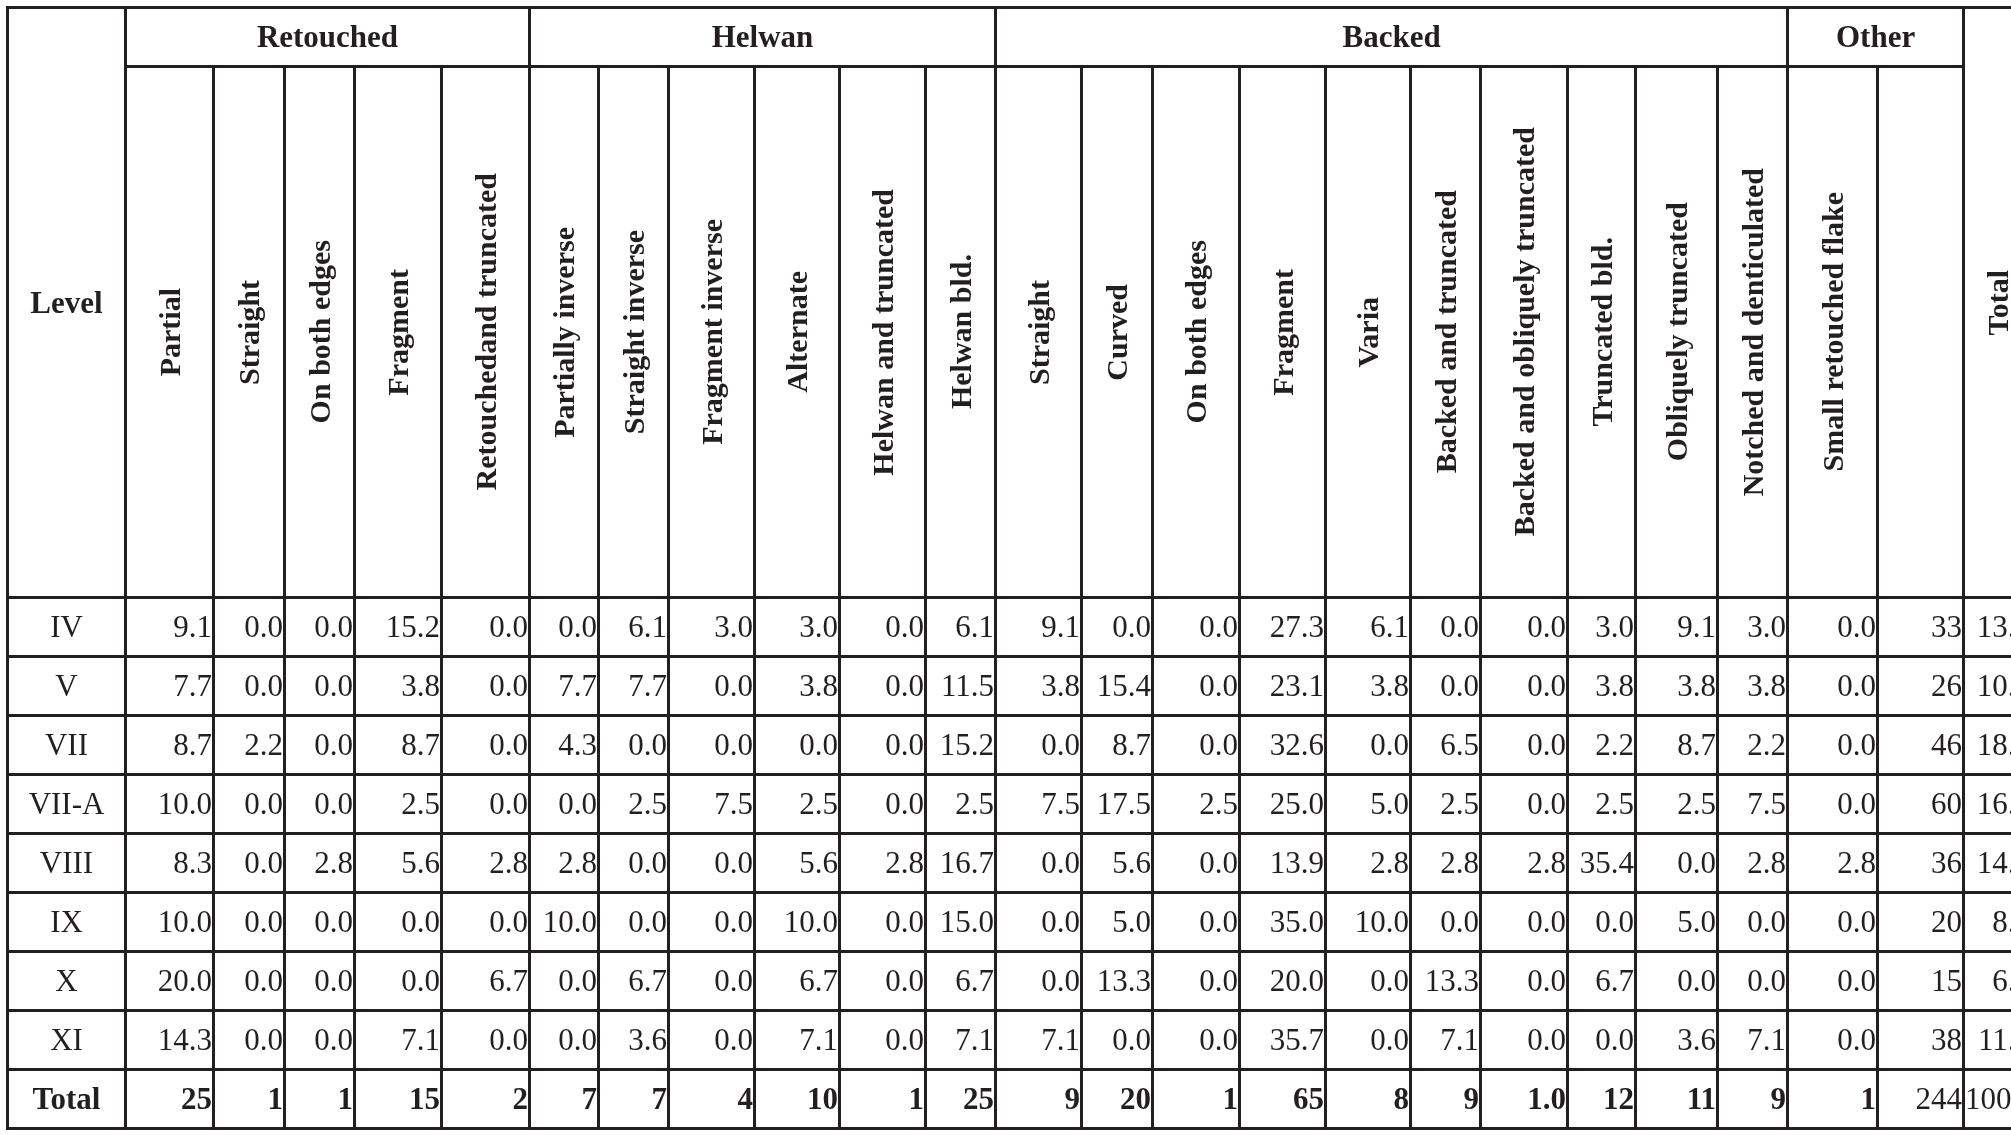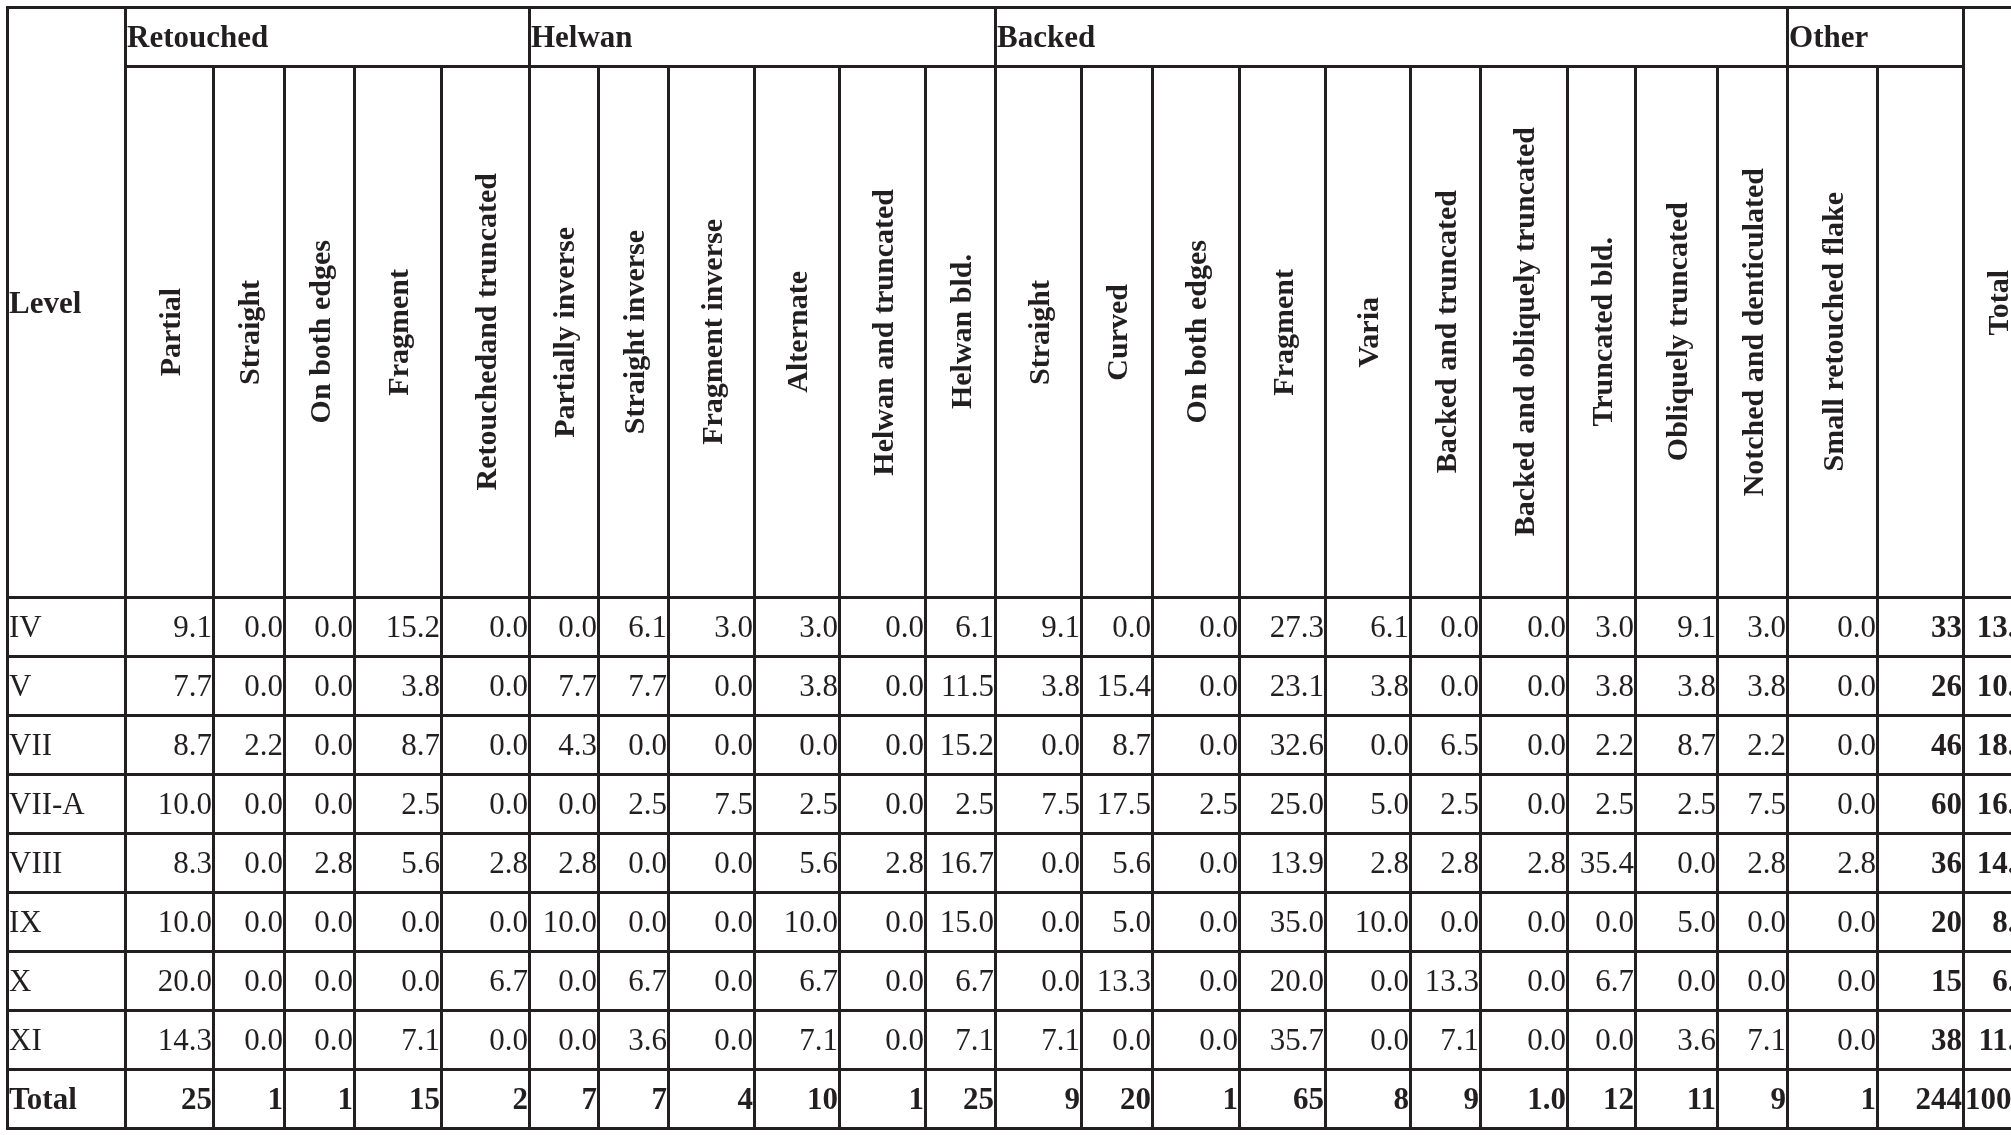--- a/index.html
+++ b/index.html
@@ -7,32 +7,32 @@
   #tbl {
     position: absolute; left: 6px; top: 6px;
     border-collapse: collapse; table-layout: fixed;
     width: 2000px;
   }
   #tbl td, #tbl th {
     border: 3px solid #231f20;
     padding: 0;
   }
   #tbl th { font-weight: bold; }
-  .grp-row th { height: 56px; font-size: 31px; text-align: left; vertical-align: middle; }
+  .grp-row th { height: 56px; font-size: 31px; text-align: center; vertical-align: middle; }
   .sub-row th { height: 528px; vertical-align: middle; }
   .vwrap { display: flex; align-items: center; justify-content: center; height: 528px; }
   .vtext {
     writing-mode: vertical-rl; transform: rotate(180deg);
     font-size: 30px; white-space: nowrap; line-height: 1;
   }
   .level-h { font-size: 31px; text-align: center; }
   .pct-h { font-size: 31px; text-align: center; }
   .data-row td { height: 56px; font-size: 31px; text-align: right; padding-right: 8px; vertical-align: middle; }
-  .data-row td.lvl { text-align: left; padding-left: 8px; padding-right: 0; }
-  .data-row td.bold { font-weight: bold; }
+  .data-row td.lvl { text-align: center; padding-left: 8px; padding-right: 0; }
+  .data-row td.bold { font-weight: normal; }
   .total-row td { font-weight: bold; }
 </style>
 </head>
 <body>
 
 <table id="tbl">
   <colgroup id="cols">
       <col style="width: 118px;">
       <col style="width: 88px;">
       <col style="width: 71px;">

